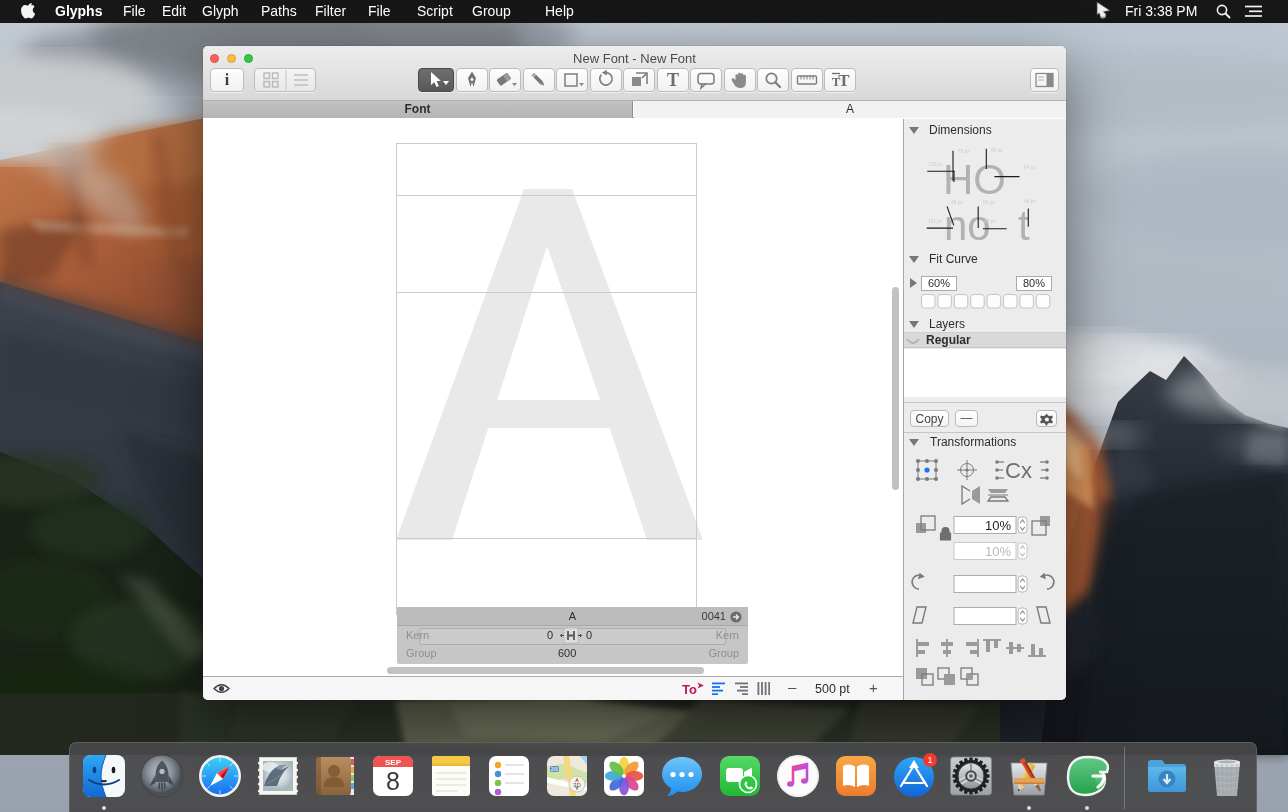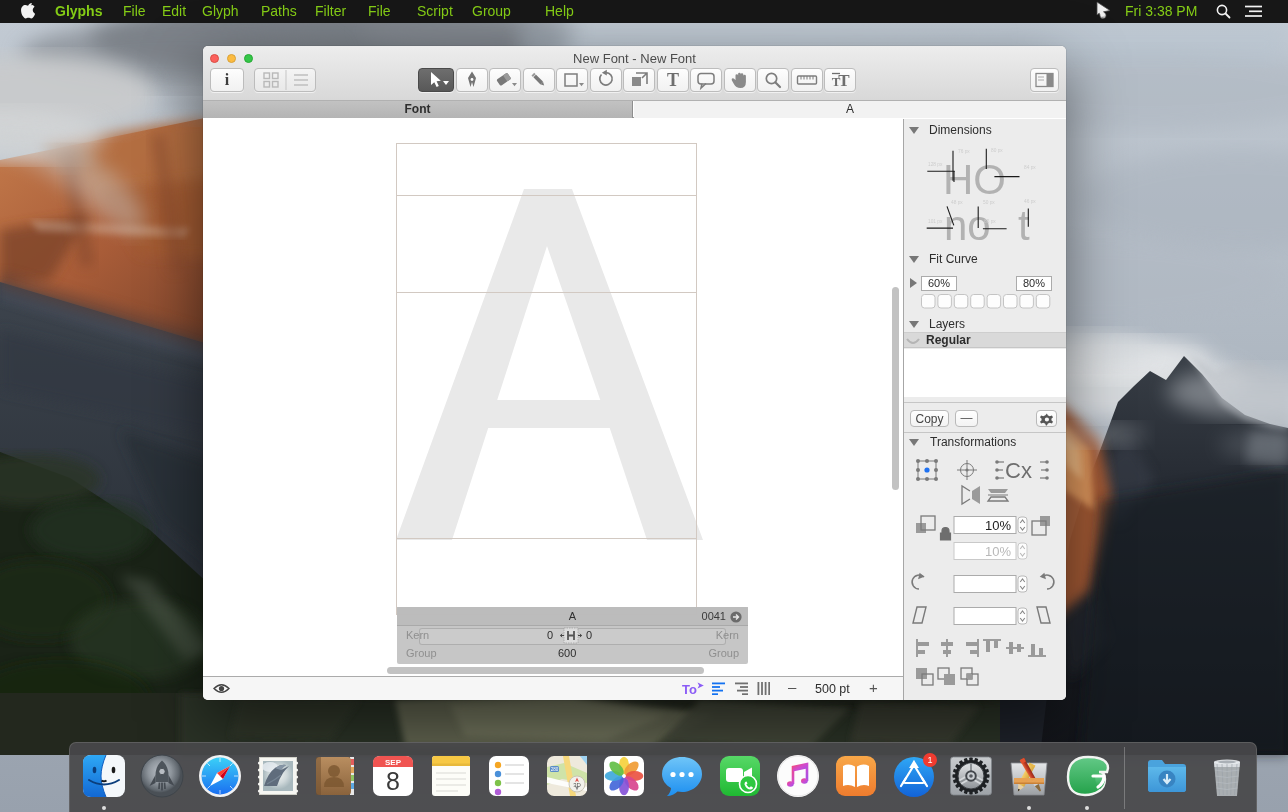--- a/index.html
+++ b/index.html
@@ -1,20 +1,20 @@
 <!DOCTYPE html>
 <html><head>
 <meta charset="utf-8">
 <style>
   * { margin:0; padding:0; box-sizing:border-box; }
   html,body { width:1288px; height:812px; overflow:hidden; font-family:"Liberation Sans", sans-serif; -webkit-font-smoothing:antialiased; }
   #screen { position:relative; width:1288px; height:812px; background:#9aa3ae; }
   #wall { position:absolute; left:0; top:0; }
   
-  #menubar { position:absolute; left:0; top:0; width:1288px; height:23px; background:#171717; color:#84cc16; font-size:14px; }
+  #menubar { position:absolute; left:0; top:0; width:1288px; height:23px; background:#171717; color:#ffffff; font-size:14px; }
   #menubar .mi { position:absolute; top:3px; }
   
   #win { position:absolute; left:203px; top:46px; width:863px; height:654px; border-radius:5px; box-shadow:0 22px 60px rgba(0,0,0,.5), 0 0 1px rgba(0,0,0,.6); background:#fff;padding-left:28px; }
   #titlebar { position:absolute; left:0; top:0; width:863px; height:55px; border-radius:5px 5px 0 0; background:linear-gradient(#ededed,#d8d8d8); border-bottom:1px solid #b1b1b1; }
   .tl { position:absolute; top:8px; width:9px; height:9px; border-radius:50%; }
   #wtitle { position:absolute; top:5px; width:863px; text-align:center; font-size:13px; color:#4c4c4c; }
   
   .tbtn { position:absolute; top:22px; height:24px; background:linear-gradient(#fdfdfd,#f1f1f1); border:1px solid #bcbcbc; border-radius:4px; box-shadow:0 1px 0 rgba(255,255,255,.6); }
   
   #tabbar { position:absolute; left:0; top:55px; width:863px; height:17px; font-size:12px; color:#2e2e2e; border-bottom:1px solid #989898; }
@@ -561,21 +561,21 @@
               <rect x="6" y="6" width="5" height="5" fill="#9a9a9a" stroke="none"></rect>
             </g>
         </g>
       </svg>
     </div>
     <div id="bottombar">
       <svg style="position:absolute;left:10px;top:5px" width="17" height="13" viewBox="0 0 17 13">
           <path d="M1,6.5 Q8.5,-1 16,6.5 Q8.5,14 1,6.5 Z" fill="none" stroke="#444" stroke-width="1.4"></path>
           <circle cx="8.5" cy="6.5" r="2.6" fill="#444"></circle>
         </svg>
-      <div style="position:absolute;left:479px;top:4px;color:#8b5cf6;font-size:13px;font-weight:bold">To<span style="font-size:8px;vertical-align:6px">➤</span></div>
+      <div style="position:absolute;left:479px;top:4px;color:#be185d;font-size:13px;font-weight:bold">To<span style="font-size:8px;vertical-align:6px">➤</span></div>
       <svg style="position:absolute;left:509px;top:5px" width="13" height="13" viewBox="0 0 13 13">
           <g stroke="#1372f1" stroke-width="1.8">
             <line x1="0" y1="1.4" x2="13" y2="1.4"></line>
             <line x1="0" y1="5" x2="8" y2="5"></line>
             <line x1="0" y1="8.6" x2="11" y2="8.6"></line>
             <line x1="0" y1="12.2" x2="6" y2="12.2"></line>
           </g>
         </svg>
       <svg style="position:absolute;left:532px;top:5px" width="13" height="13" viewBox="0 0 13 13">
           <g stroke="#707070" stroke-width="1.8">

